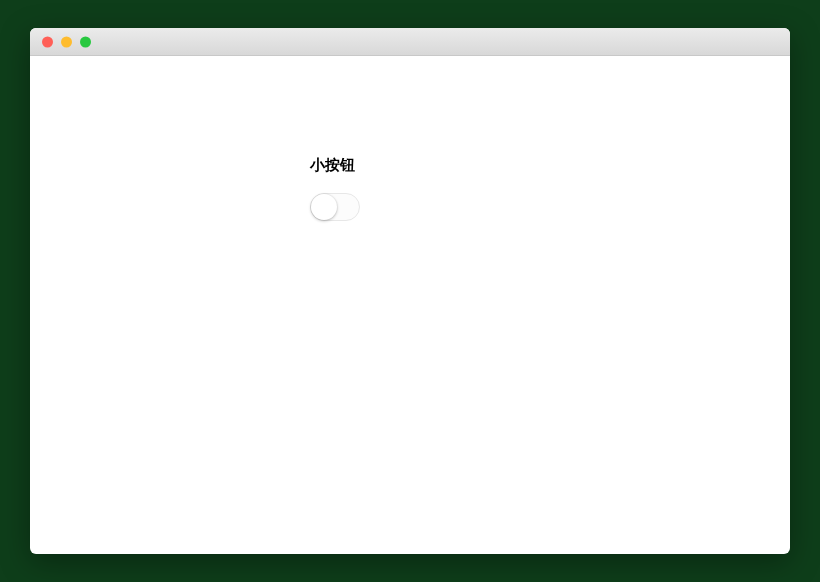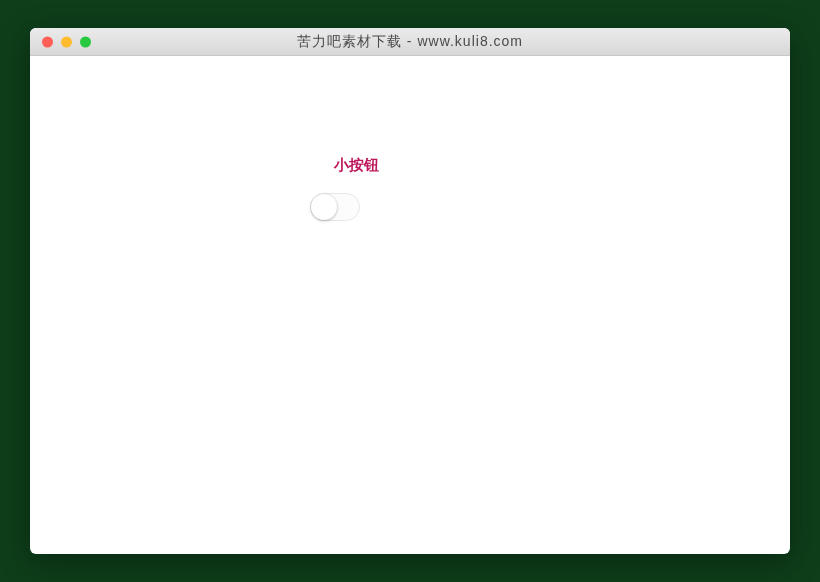--- a/index.html
+++ b/index.html
@@ -56,23 +56,22 @@
     .content {
       flex: 1;
       padding: 100px 0 0 280px;
     }
     .section {
       margin-bottom: 72px;
     }
     .label {
       font-size: 15px;
       font-weight: bold;
-      color: #be185d;
+      color: #000000;
       margin-bottom: 18px;
-      margin-left: 24px;
     }
     
     .toggle-small {
       width: 50px;
       height: 28px;
       border-radius: 14px;
       background: #fcfcfc;
       border: 1px solid #e7e7e7;
       position: relative;
       cursor: pointer;
@@ -112,21 +111,20 @@
 </head>
 <body>
 
 <div class="window">
   <div class="titlebar">
     <div class="traffic-lights">
       <div class="dot red"></div>
       <div class="dot yellow"></div>
       <div class="dot green"></div>
     </div>
-    <div class="window-title">苦力吧素材下载 - www.kuli8.com</div>
   </div>
 
   <div class="content">
 
     <div class="section">
       <div class="label">小按钮</div>
       <div class="toggle-small">
         <div class="knob"></div>
       </div>
     </div>

